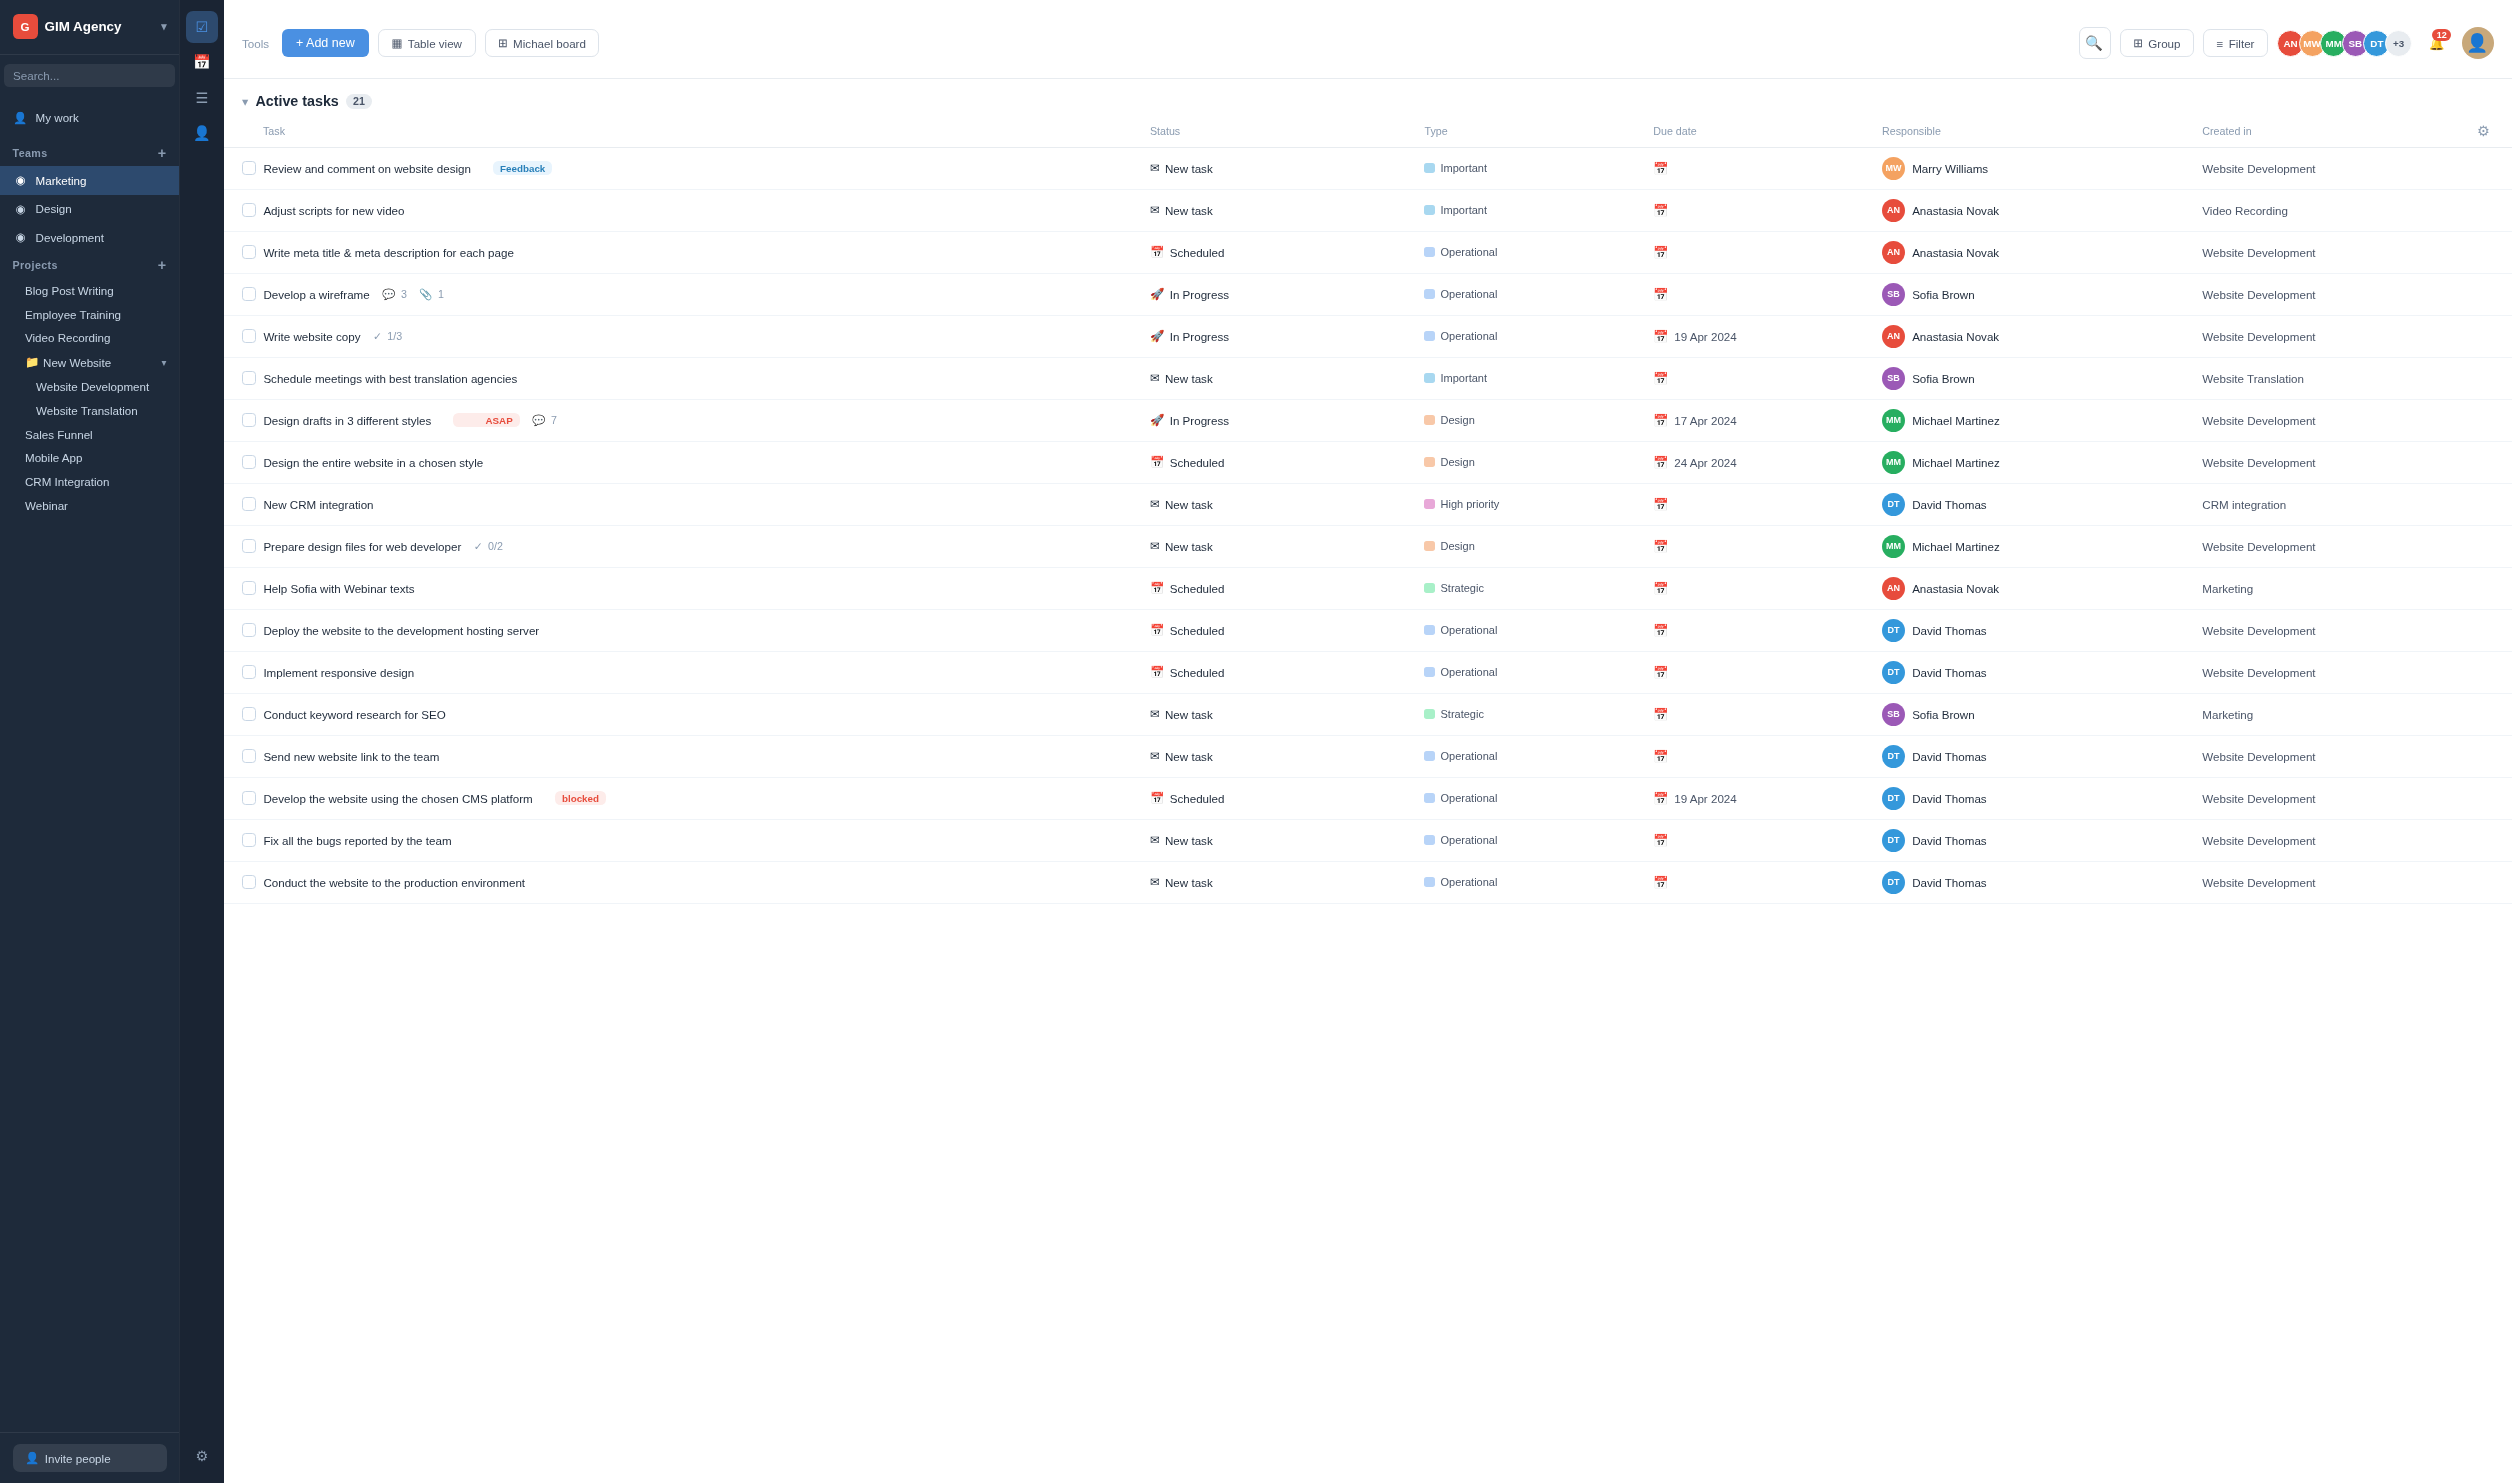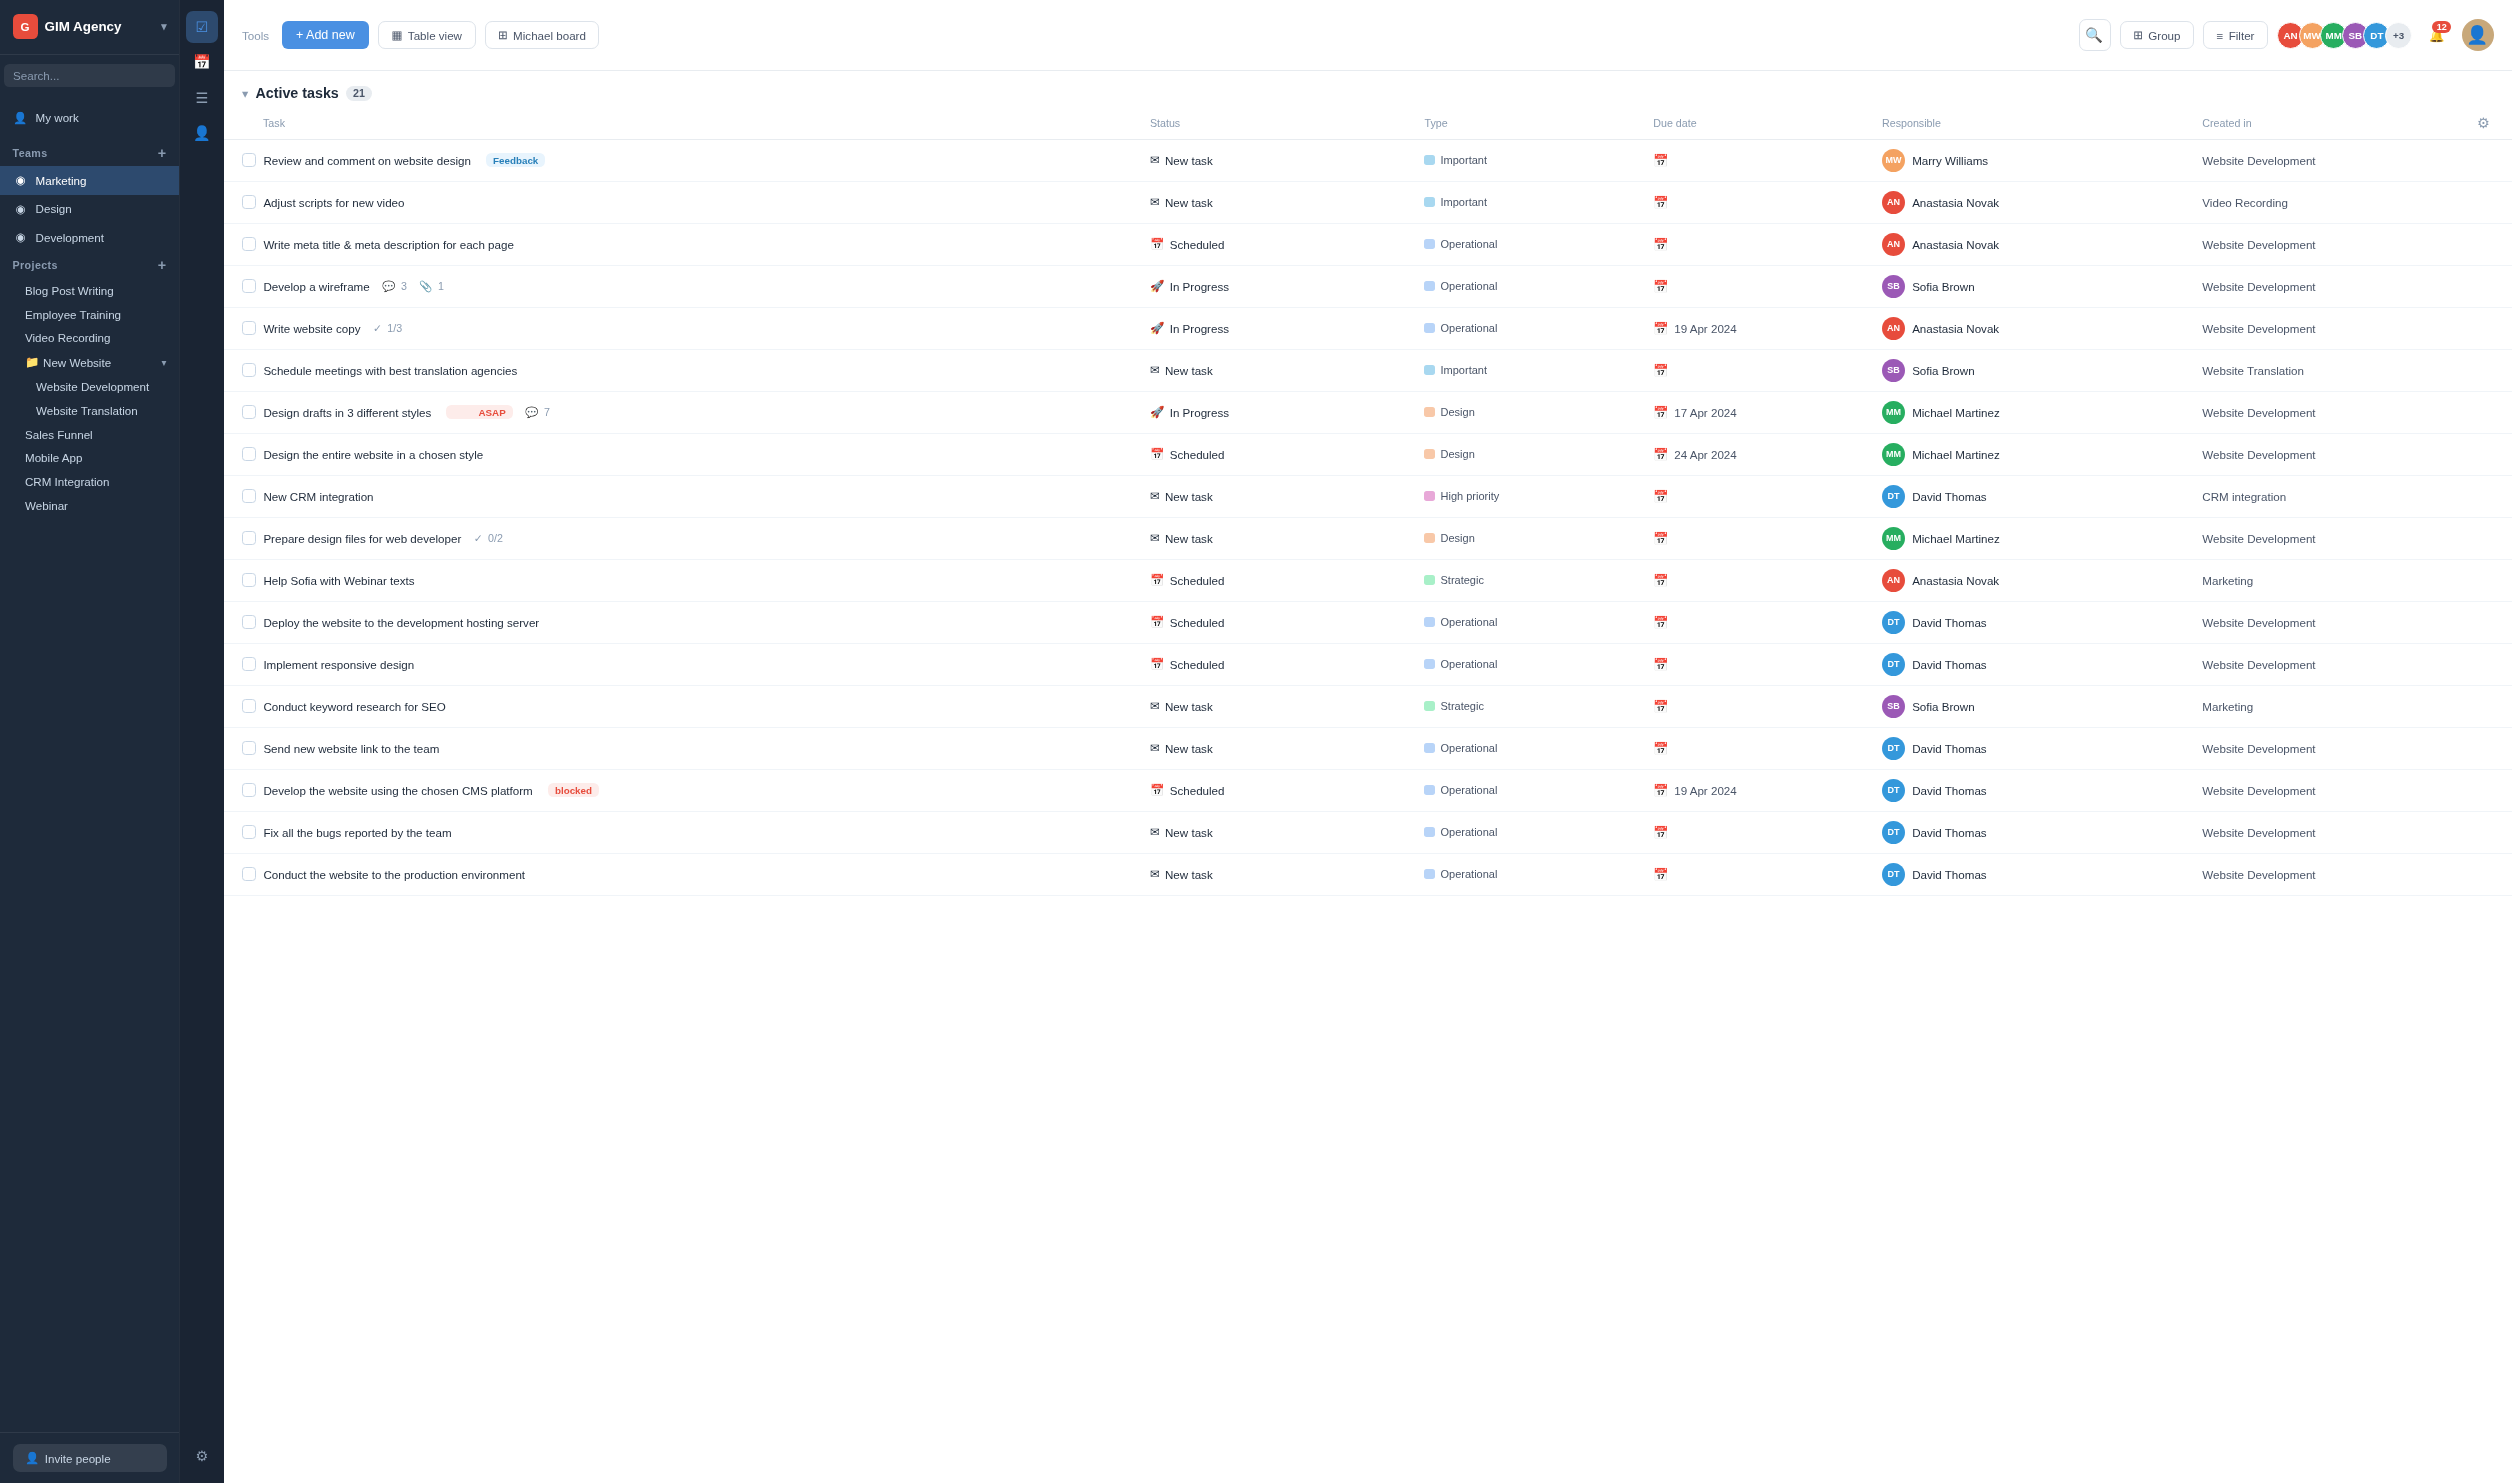--- a/index.html
+++ b/index.html
@@ -25,21 +25,21 @@
 
     
     .icon-strip { width: 45px; background: #1a2433; display: flex; flex-direction: column; align-items: center; padding: 10.7px 0; gap: 3.6px; flex-shrink: 0; border-left: 0.9px solid rgba(255,255,255,0.05); }
     .icon-strip-item { width: 32px; height: 32px; display: flex; align-items: center; justify-content: center; border-radius: 7.1px; cursor: pointer; color: #8a9bb0; font-size: 14.3px; }
     .icon-strip-item.active { background: #2d4a6e; color: #4a90e2; }
 
     
     .main { flex: 1; display: flex; flex-direction: column; overflow: hidden; background: #fff; }
 
     
-    .toolbar { display: flex; align-items: center; gap: 9px; padding: 19px 18px; border-bottom: 0.9px solid #e8ecf0; background: #fff; }
+    .toolbar { display: flex; align-items: center; gap: 9px; padding: 19px 18px; border-bottom: 0.9px solid #e8ecf0; background: #fff; margin-top: 8px; }
     .toolbar-label { font-size: 11.6px; color: #8a9bb0; font-weight: 500; margin-right: 3.6px; }
     .btn-add { display: flex; align-items: center; gap: 5.4px; background: #4a90e2; color: #fff; border: none; border-radius: 6px; padding: 7.1px 14.3px; cursor: pointer; font-size: 12.5px; font-weight: 500; }
     .btn-view { display: flex; align-items: center; gap: 5.4px; border: 0.9px solid #dde3ea; border-radius: 7.1px; padding: 6.3px 12.5px; cursor: pointer; font-size: 11.6px; color: #4a5568; background: #fff; }
     .toolbar-right { margin-left: auto; display: flex; align-items: center; gap: 9px; }
     .toolbar-icon-btn { width: 32px; height: 32px; display: flex; align-items: center; justify-content: center; border-radius: 7.1px; border: 0.9px solid #dde3ea; cursor: pointer; background: #fff; color: #4a5568; font-size: 14.3px; }
     .btn-group { display: flex; align-items: center; gap: 5.4px; border: 0.9px solid #dde3ea; border-radius: 7.1px; padding: 6.3px 12.5px; cursor: pointer; font-size: 11.6px; color: #4a5568; background: #fff; }
     .btn-filter { display: flex; align-items: center; gap: 5.4px; border: 0.9px solid #dde3ea; border-radius: 7.1px; padding: 6.3px 12.5px; cursor: pointer; font-size: 11.6px; color: #4a5568; background: #fff; }
     .avatar-stack { display: flex; align-items: center; }
     .avatar-stack .av { width: 27px; height: 27px; border-radius: 50%; border: 1.8px solid #fff; margin-left: -5.4px; overflow: hidden; background: #ccc; display: flex; align-items: center; justify-content: center; font-size: 9.8px; font-weight: 600; }
     .avatar-stack .av:first-child { margin-left: 0; }
@@ -61,21 +61,21 @@
     .task-table { width: 100%; border-collapse: collapse; }
     .task-table thead tr { border-bottom: 0.9px solid #e8ecf0; }
     .task-table th { padding: 7.1px 10.7px; text-align: left; font-size: 10.7px; color: #8a9bb0; font-weight: 500; white-space: nowrap; }
     .task-table th:first-child { padding-left: 39px; }
     .task-table tbody tr { border-bottom: 0.9px solid #f0f4f8; }
     .task-table td { padding: 9px 10.7px; font-size: 11.6px; color: #1e2a3a; vertical-align: middle; }
     .task-table td:first-child { padding-left: 18px; }
     .task-name-cell { display: flex; align-items: center; gap: 7.1px; }
     .task-checkbox { width: 14.3px; height: 14.3px; border: 1.3px solid #c8d6e5; border-radius: 3.6px; flex-shrink: 0; cursor: pointer; }
     .task-name { font-size: 11.6px; color: #1e2a3a; }
-    .badge { display: inline-flex; align-items: center; font-size: 9.8px; font-weight: 600; border-radius: 5.4px; padding: 1.8px 7.1px; margin-left: 8px; }
+    .badge { display: inline-flex; align-items: center; font-size: 9.8px; font-weight: 600; border-radius: 5.4px; padding: 1.8px 7.1px; margin-left: 15px; }
     .badge-feedback { background: #e8f4fd; color: #2980b9; }
     .badge-asap { background: #fdecea; color: #e74c3c; padding-left: 32px; }
     .badge-blocked { background: #fdecea; color: #e74c3c; }
     .task-meta { display: flex; align-items: center; gap: 5.4px; font-size: 10.7px; color: #8a9bb0; margin-left: 5.4px; }
 
     
     .status-cell { display: flex; align-items: center; gap: 5.4px; }
     .status-text { font-size: 11.6px; }
 
     

